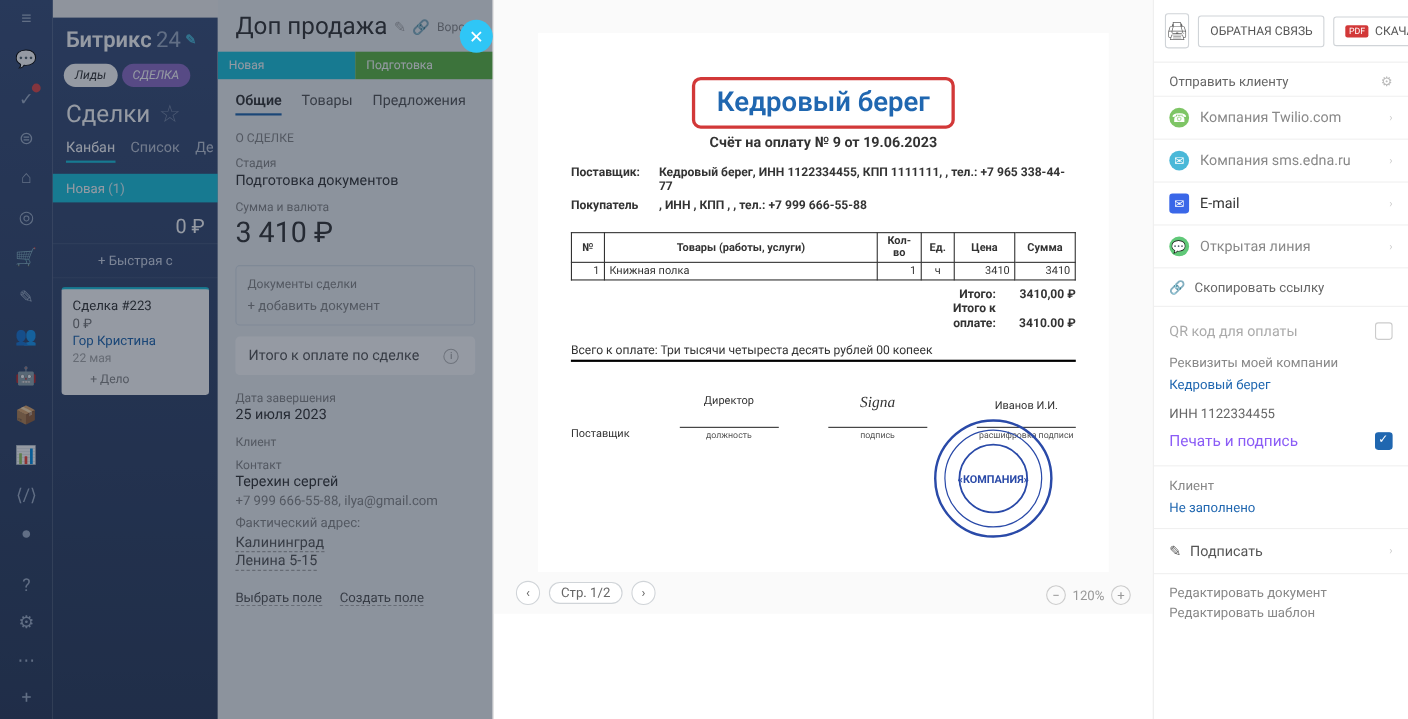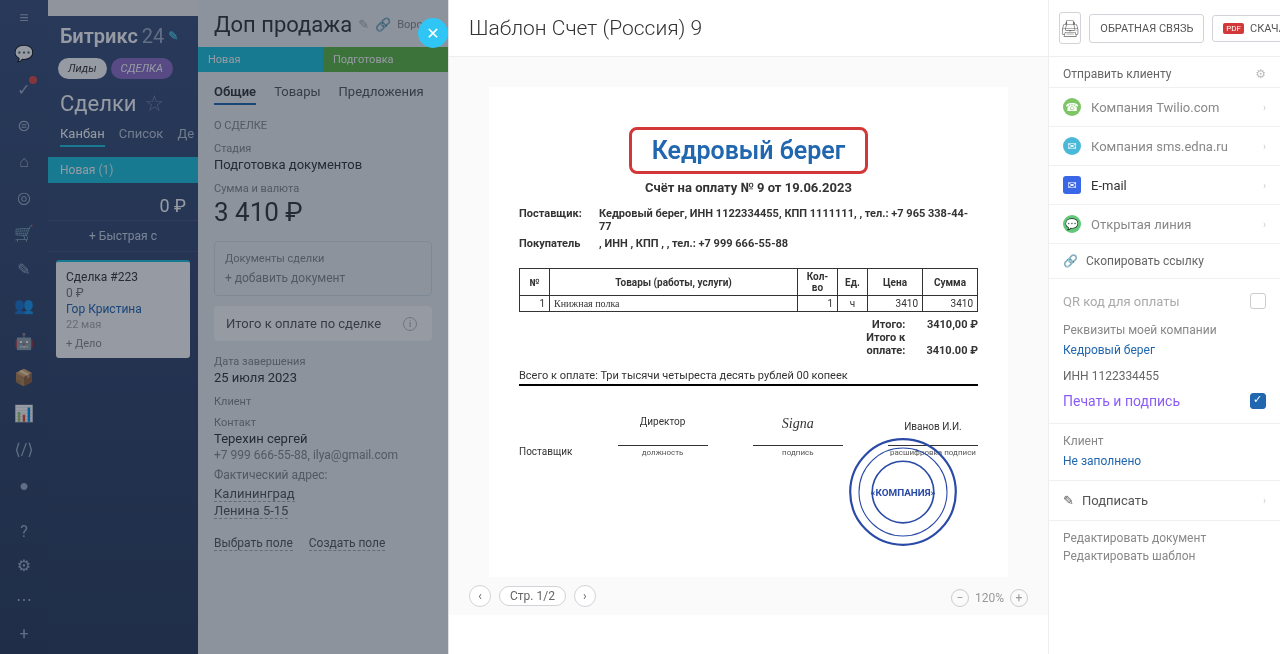--- a/index.html
+++ b/index.html
@@ -26,21 +26,21 @@
     .view-tabs .active { color: #fff; border-bottom: 2px solid #1bc5de; padding-bottom: 4px; }
     .stage-row { background: #1bc5de; color: #fff; font-size: 12px; padding: 6px 12px; margin: 0 0 8px 0; }
     .stage-row .count { color: #e0f8fc; }
     .sum-row { text-align: right; padding: 4px 12px; font-size: 18px; }
     .quick-add { text-align: center; font-size: 12px; padding: 8px 0; color: #d0d8e8; cursor: pointer; border-top: 1px solid rgba(255,255,255,0.08); border-bottom: 1px solid rgba(255,255,255,0.08); }
     .deal-card { background: #fff; color: #333; margin: 8px; border-radius: 3px; padding: 8px 10px; font-size: 12px; border-top: 2px solid #1bc5de; }
     .deal-card .title { font-weight: 400; margin-bottom: 2px; cursor: pointer; }
     .deal-card .amt { color: #777; margin-bottom: 2px; }
     .deal-card .person { color: #2067b0; cursor: pointer; margin-bottom: 2px; }
     .deal-card .date { color: #aaa; font-size: 11px; margin-bottom: 6px; }
-    .deal-card .add-task { color: #888; font-size: 11px; cursor: pointer; }
+    .deal-card .add-task { color: #888; font-size: 11px; cursor: pointer; margin-left: 16px; }
     
     
     .deal-detail { position: absolute; left: 198px; top: 0; width: 250px; height: 654px; background: #eef2f5; padding: 12px 16px; overflow: hidden; }
     .deal-detail .header { font-size: 22px; color: #333; margin-bottom: 6px; display: flex; align-items: center; gap: 6px; white-space: nowrap; }
     .deal-detail .edit-icon { color: #aaa; font-size: 13px; }
     .deal-detail .funnel { font-size: 11px; color: #888; }
     .stage-bar { display: flex; margin: 10px -16px 12px; }
     .stage-seg { flex: 1; font-size: 11px; padding: 6px 10px; white-space: nowrap; overflow: hidden; }
     .stage-seg.blue { background: #1bc5de; color: #fff; }
     .stage-seg.green { background: #5eb842; color: #fff; }
@@ -71,21 +71,21 @@
     .doc-page { background: #fff; padding: 40px 30px 30px; min-height: 490px; position: relative; }
     .company-frame { border: 3px solid #d23838; border-radius: 8px; display: inline-block; padding: 6px 20px; margin: 0 auto; }
     .company-name { color: #2067b0; font-size: 25px; font-weight: 600; }
     .doc-center { text-align: center; margin-bottom: 12px; }
     .invoice-num { font-weight: 700; font-size: 13px; margin-top: 6px; }
     .party-row { display: flex; font-size: 11px; margin-bottom: 4px; }
     .party-label { width: 80px; font-weight: 700; }
     .party-val { flex: 1; font-weight: 700; }
     .inv-table { width: 100%; border-collapse: collapse; margin: 18px 0 6px; font-size: 10px; }
     .inv-table th, .inv-table td { border: 1px solid #333; padding: 2px 4px; text-align: center; }
-    .inv-table td.left { text-align: left; font-family: Liberation Serif, serif; }
+    .inv-table td.left { text-align: left; }
     .inv-table td.right { text-align: right; }
     .totals { text-align: right; font-size: 11px; font-weight: 700; margin-bottom: 12px; }
     .totals span { display: inline-block; width: 70px; text-align: right; }
     .words-line { border-bottom: 2px solid #000; padding-bottom: 2px; font-size: 11px; margin-bottom: 30px; }
     .sign-row { display: flex; justify-content: space-between; font-size: 10px; align-items: flex-end; }
     .sign-block { text-align: center; }
     .sign-block .line { border-bottom: 1px solid #333; width: 90px; margin: 0 auto 2px; height: 14px; }
     .sign-block .under { font-size: 8px; color: #555; }
     .stamp { position: absolute; right: 50px; bottom: 30px; width: 110px; height: 110px; border-radius: 50%; }
     
@@ -238,23 +238,20 @@
   <div class="bottom-links">
     <span class="link-text">Выбрать поле</span>
     <span class="link-text">Создать поле</span>
   </div>
 </div>
 
 <div class="overlay"></div>
 <div class="close-btn">✕</div>
 
 <div class="doc-panel">
-  <div class="doc-header">
-    <div class="doc-title">Шаблон Счет (Россия) 9</div>
-  </div>
   <div class="doc-body">
     <div class="doc-page">
       <div class="doc-center">
         <div class="company-frame">
           <span class="company-name">Кедровый берег</span>
         </div>
         <div class="invoice-num">Счёт на оплату № 9 от 19.06.2023</div>
       </div>
       <div class="party-row">
         <div class="party-label">Поставщик:</div>

